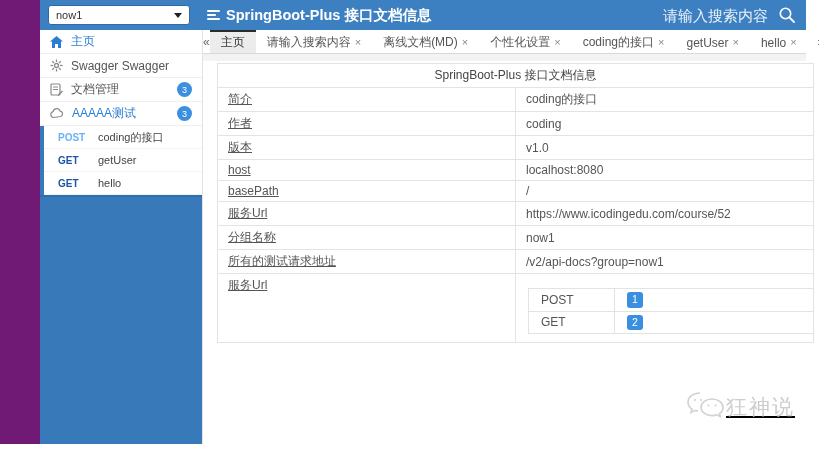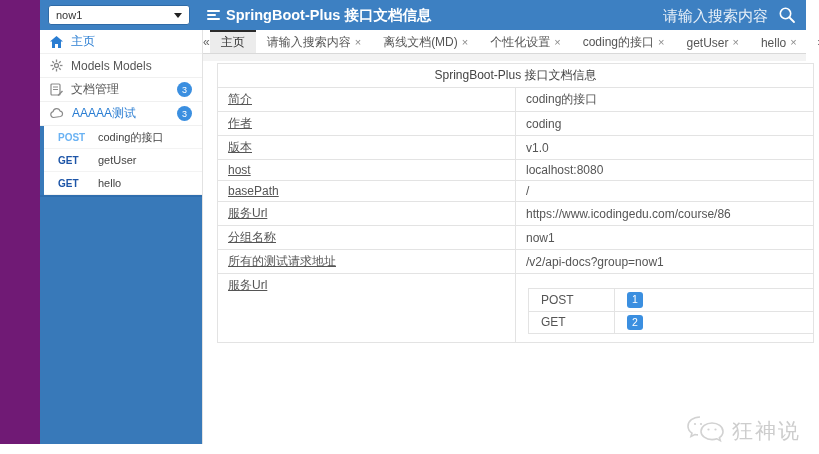--- a/index.html
+++ b/index.html
@@ -118,22 +118,22 @@
   .stats-table td { border:1px solid #e3e3e3; padding:3px 12px; height:15px; }
   .stats-table td.m-cell { width:86px; color:#555; }
   .stats-badge {
     display:inline-block; min-width:10px; padding:1px 5px 2px;
     background:#3b8fe0; color:#fff; border-radius:3px;
     font-size:10.5px; text-align:center; line-height:1.2;
   }
 
   
   .watermark {
-    position:absolute; left:483px; top:352px; display:flex;
-    align-items:center; gap:6px; pointer-events:none;
+    position:absolute; left:483px; top:328px; display:flex;
+    align-items:center; gap:0; pointer-events:none;text-decoration:underline;
   }
   .watermark-text {
     font-size:21px; color:#cdcdcd; letter-spacing:2px;
     text-shadow:1px 1px 0 #ffffff;
   }
 </style>
 </head>
 <body>
 
 <div class="app">
@@ -182,21 +182,21 @@
                 <line x1="6.5" y1="10" x2="6.5" y2="12.5"></line>
               <line x1="0.5" y1="6.5" x2="3" y2="6.5"></line>
                 <line x1="10" y1="6.5" x2="12.5" y2="6.5"></line>
               <line x1="2.3" y1="2.3" x2="4" y2="4"></line>
                 <line x1="9" y1="9" x2="10.7" y2="10.7"></line>
               <line x1="10.7" y1="2.3" x2="9" y2="4"></line>
                 <line x1="4" y1="9" x2="2.3" y2="10.7"></line>
             </g>
           </svg>
         </span>
-        <span class="mi-label">Models Models</span>
+        <span class="mi-label">Swagger Swagger</span>
       </div>
 
       <div class="menu-item">
         <span class="mi-icon">
           <svg width="13" height="13" viewBox="0 0 13 13">
             <rect x="1" y="1" width="9" height="11" rx="1" fill="none" stroke="#8a8a8a" stroke-width="1.2"></rect>
             <line x1="3" y1="4" x2="8" y2="4" stroke="#8a8a8a" stroke-width="1"></line>
             <line x1="3" y1="6.5" x2="8" y2="6.5" stroke="#8a8a8a" stroke-width="1"></line>
             <line x1="8" y1="12.5" x2="12.5" y2="8" stroke="#8a8a8a" stroke-width="1.4"></line>
           </svg>
@@ -294,21 +294,21 @@
           <tr>
             <td class="label-cell">host</td>
             <td>localhost:8080</td>
           </tr>
           <tr>
             <td class="label-cell">basePath</td>
             <td>/</td>
           </tr>
           <tr>
             <td class="label-cell">服务Url</td>
-            <td>https://www.icodingedu.com/course/86</td>
+            <td>https://www.icodingedu.com/course/52</td>
           </tr>
           <tr>
             <td class="label-cell">分组名称</td>
             <td>now1</td>
           </tr>
           <tr>
             <td class="label-cell">所有的测试请求地址</td>
             <td>/v2/api-docs?group=now1</td>
           </tr>
           <tr>

